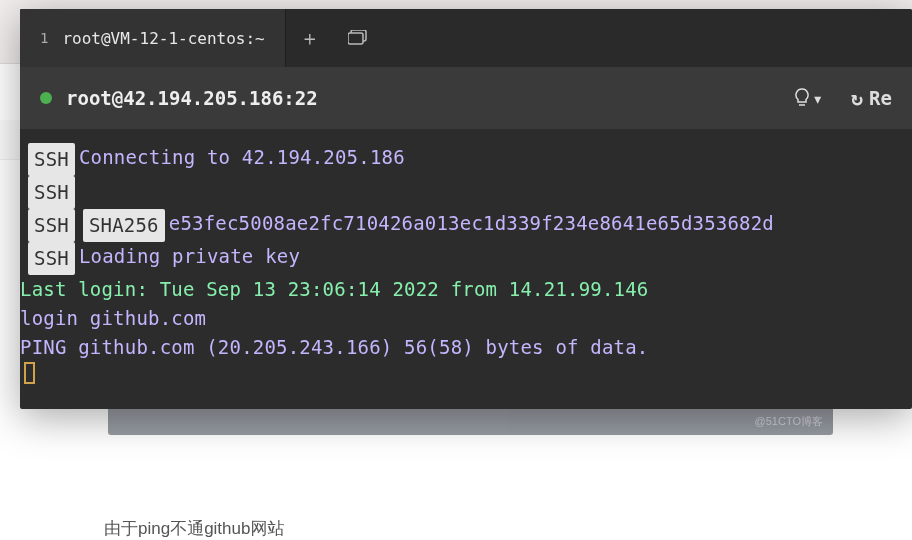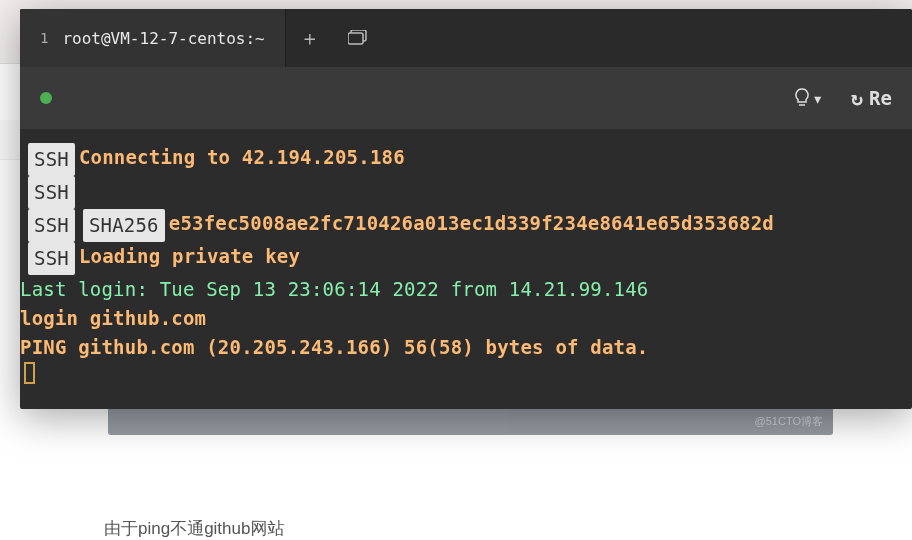--- a/index.html
+++ b/index.html
@@ -132,21 +132,21 @@
 }
 .row { display: flex; white-space: pre; }
 .pill {
   background: #e6e6e6;
   color: #333;
   padding: 2px 6px;
   margin: 0 4px 0 4px;
   font-weight: 400;
   border-radius: 2px;
 }
-.green { color: #fdba74; font-weight: bold; }
+.green { color: #c4b5fd; }
 .orange { color: #d2a24b; }
 .white { color: #86efac; }
 .cursor {
   display: inline-block;
   width: 11px; height: 22px;
   border: 2px solid #d2a24b;
   margin-left: 4px;
   vertical-align: -3px;
 }
 .row .left-pad { width: 4px; display:inline-block;}
@@ -218,33 +218,34 @@
     <span class="tb-item">⭱</span>
   </span>
 </div>
 
 <div class="ghost-card" data-wm="@51CTO博客"></div>
 
 <div class="terminal">
   <div class="tabbar">
     <div class="tab">
       <span class="num">1</span>
-      <span>root@VM-12-7-centos:~</span>
+      <span>root@VM-12-1-centos:~</span>
     </div>
     <div class="plus">＋</div>
     <div class="windows">
       <svg width="20" height="16" viewBox="0 0 20 16">
           <rect x="3" y="0" width="15" height="11" rx="2" fill="none" stroke="#bbb" stroke-width="1.5"></rect>
           <rect x="0" y="3" width="15" height="11" rx="2" fill="#2a2a2a" stroke="#bbb" stroke-width="1.5"></rect>
         </svg>
     </div>
   </div>
 
   <div class="statusbar">
     <span class="status-dot"></span>
+    <span class="status-title">root@42.194.205.186:22</span>
     <div class="right">
       <span class="bulb">
         <svg width="16" height="20" viewBox="0 0 16 20">
             <path d="M8 1a6 6 0 0 0-4 10.5V14h8v-2.5A6 6 0 0 0 8 1z" fill="none" stroke="#ddd" stroke-width="1.5"></path>
             <line x1="5" y1="17" x2="11" y2="17" stroke="#ddd" stroke-width="1.5"></line>
           </svg>
         <span class="chev">▾</span>
       </span>
       <span class="refresh">
         <span class="arrow">↻</span>

